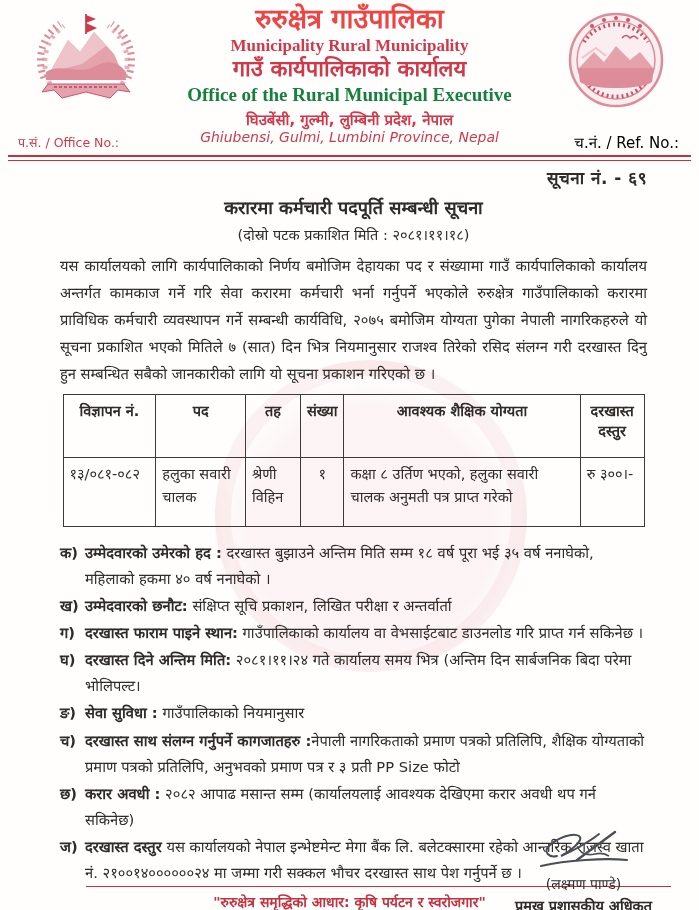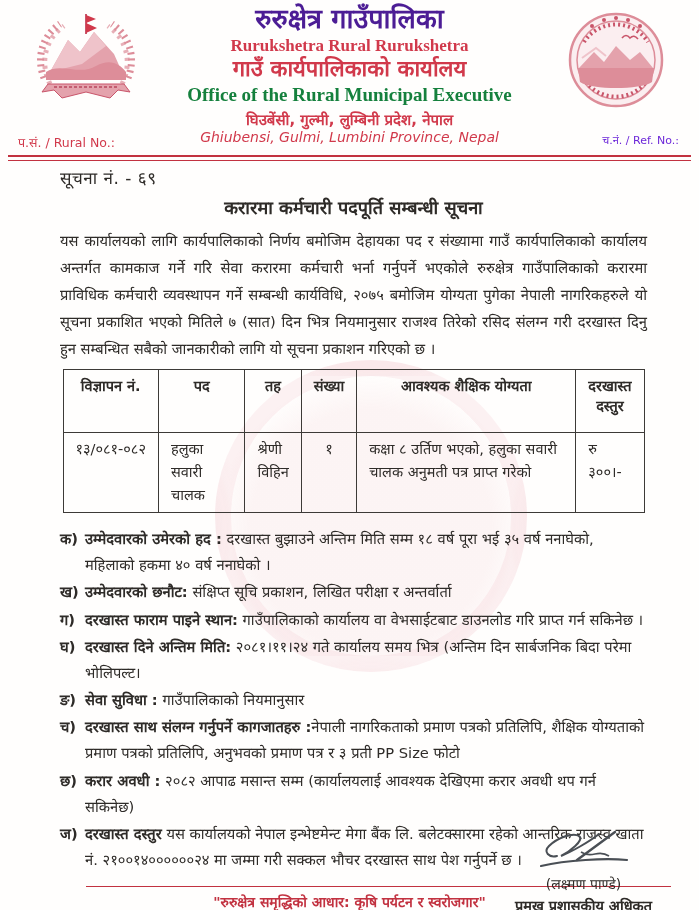--- a/index.html
+++ b/index.html
@@ -9,45 +9,45 @@
     margin:0 auto;
     background:#fffefd;
     overflow:hidden;
     font-family:"DejaVu Sans","Liberation Sans",sans-serif;
     color:#2e2b28;
   }
   
   .emblem-left{position:absolute;left:30px;top:6px;width:112px;height:104px;}
   .emblem-right{position:absolute;left:566px;top:10px;width:100px;height:100px;}
   .head-center{position:absolute;left:138px;right:138px;top:4px;text-align:center;line-height:1.12;}
-  .hn1{font-size:27px;font-weight:bold;color:#4c1d95;}
+  .hn1{font-size:27px;font-weight:bold;color:#ef4444;}
   .he1{font-size:17px;font-weight:bold;color:#d1394b;font-family:"Liberation Serif","DejaVu Serif",serif;margin-top:2px;}
   .hn2{font-size:22px;font-weight:bold;color:#d1394b;margin-top:2px;}
   .he2{font-size:19px;font-weight:bold;color:#15803d;font-family:"Liberation Serif","DejaVu Serif",serif;margin-top:2px;}
   .hn3{font-size:15px;font-weight:bold;color:#d1394b;margin-top:7px;}
   .he3{font-size:14px;color:#d1394b;margin-top:1px;font-style:italic;}
   .refrow-left{position:absolute;left:18px;top:134px;font-size:12.5px;color:#d1394b;}
-  .refrow-right{position:absolute;right:20px;top:132px;font-size:11px;color:#6d28d9;}
+  .refrow-right{position:absolute;right:20px;top:132px;font-size:15px;color:#000000;}
   .dblline{position:absolute;left:8px;right:8px;top:155px;height:3px;
     border-top:2.5px solid #c23240;border-bottom:1px solid #c23240;}
   
   .watermark{position:absolute;left:215px;top:360px;width:280px;height:280px;border-radius:50%;
     border:16px solid rgba(228,158,168,0.13);
     background:radial-gradient(circle at 50% 55%, rgba(228,158,168,0.10) 0 58%, rgba(228,158,168,0.03) 70%, transparent 75%);
     z-index:0;}
   
   .main{position:absolute;left:60px;right:52px;top:166px;z-index:1;}
-  .notice-no{text-align:left;font-size:17px;font-weight:normal;letter-spacing:.5px;}
+  .notice-no{text-align:right;font-size:17px;font-weight:bold;letter-spacing:.5px;}
   .notice-title{text-align:center;font-size:18px;font-weight:bold;margin-top:6px;}
   .notice-pub{text-align:center;font-size:14.5px;margin-top:5px;}
   .body-par{font-size:14.7px;line-height:1.83;text-align:justify;margin-top:9px;}
   .tapasil{text-align:center;font-size:15.5px;font-weight:bold;margin-top:3px;}
   
   table.vac{border-collapse:collapse;width:582px;margin:6px auto 0 auto;}
-  table.vac th,table.vac td{border:1.6px solid #3d3a37;font-size:14.5px;vertical-align:top;padding:5px 12px;}
+  table.vac th,table.vac td{border:1.6px solid #3d3a37;font-size:14.5px;vertical-align:top;padding:5px 6px;}
   table.vac th{font-weight:bold;text-align:center;height:52px;}
   table.vac td{height:58px;line-height:1.6;}
   td.c-center{text-align:center;}
   
   .conds{margin-top:13px;}
   .cond{display:flex;font-size:14.7px;line-height:1.78;margin-top:1px;}
   .cond .lbl{width:25px;flex:0 0 25px;font-weight:bold;}
   .cond .body{flex:1;text-align:left;}
   .cond .lead{font-weight:bold;}
   
@@ -98,36 +98,37 @@
       <circle cx="26" cy="16" r="2"></circle>
         <circle cx="38" cy="10" r="2"></circle>
         <circle cx="50" cy="8" r="2"></circle>
       <circle cx="62" cy="10" r="2"></circle>
         <circle cx="74" cy="16" r="2"></circle>
     </g>
   </svg>
 
   <div class="head-center">
     <div class="hn1">रुरुक्षेत्र गाउँपालिका</div>
-    <div class="he1">Rurukshetra Rural Rurukshetra</div>
+    <div class="he1">Municipality Rural Municipality</div>
     <div class="hn2">गाउँ कार्यपालिकाको कार्यालय</div>
     <div class="he2">Office of the Rural Municipal Executive</div>
     <div class="hn3">घिउबेंसी, गुल्मी, लुम्बिनी प्रदेश, नेपाल</div>
     <div class="he3">Ghiubensi, Gulmi, Lumbini Province, Nepal</div>
   </div>
 
-  <div class="refrow-left">प.सं. / Rural No.:</div>
+  <div class="refrow-left">प.सं. / Office No.:</div>
   <div class="refrow-right">च.नं. / Ref. No.:</div>
   <div class="dblline"></div>
 
   <div class="watermark"></div>
 
   <div class="main">
     <div class="notice-no">सूचना नं. - ६९</div>
     <div class="notice-title">करारमा कर्मचारी पदपूर्ति सम्बन्धी सूचना</div>
+    <div class="notice-pub">(दोस्रो पटक प्रकाशित मिति : २०८१।११।१८)</div>
     <div class="body-par">यस कार्यालयको लागि कार्यपालिकाको निर्णय बमोजिम देहायका पद र संख्यामा गाउँ कार्यपालिकाको कार्यालय अन्तर्गत कामकाज गर्ने गरि सेवा करारमा कर्मचारी भर्ना गर्नुपर्ने भएकोले रुरुक्षेत्र गाउँपालिकाको करारमा प्राविधिक कर्मचारी व्यवस्थापन गर्ने सम्बन्धी कार्यविधि, २०७५ बमोजिम योग्यता पुगेका नेपाली नागरिकहरुले यो सूचना प्रकाशित भएको मितिले ७ (सात) दिन भित्र नियमानुसार राजश्व तिरेको रसिद संलग्न गरी दरखास्त दिनु हुन सम्बन्धित सबैको जानकारीको लागि यो सूचना प्रकाशन गरिएको छ ।</div>
 
     <table class="vac">
       <colgroup>
         <col style="width:16%">
           <col style="width:15.5%">
           <col style="width:9.5%">
         <col style="width:7%">
           <col style="width:41%">
           <col style="width:11%">

